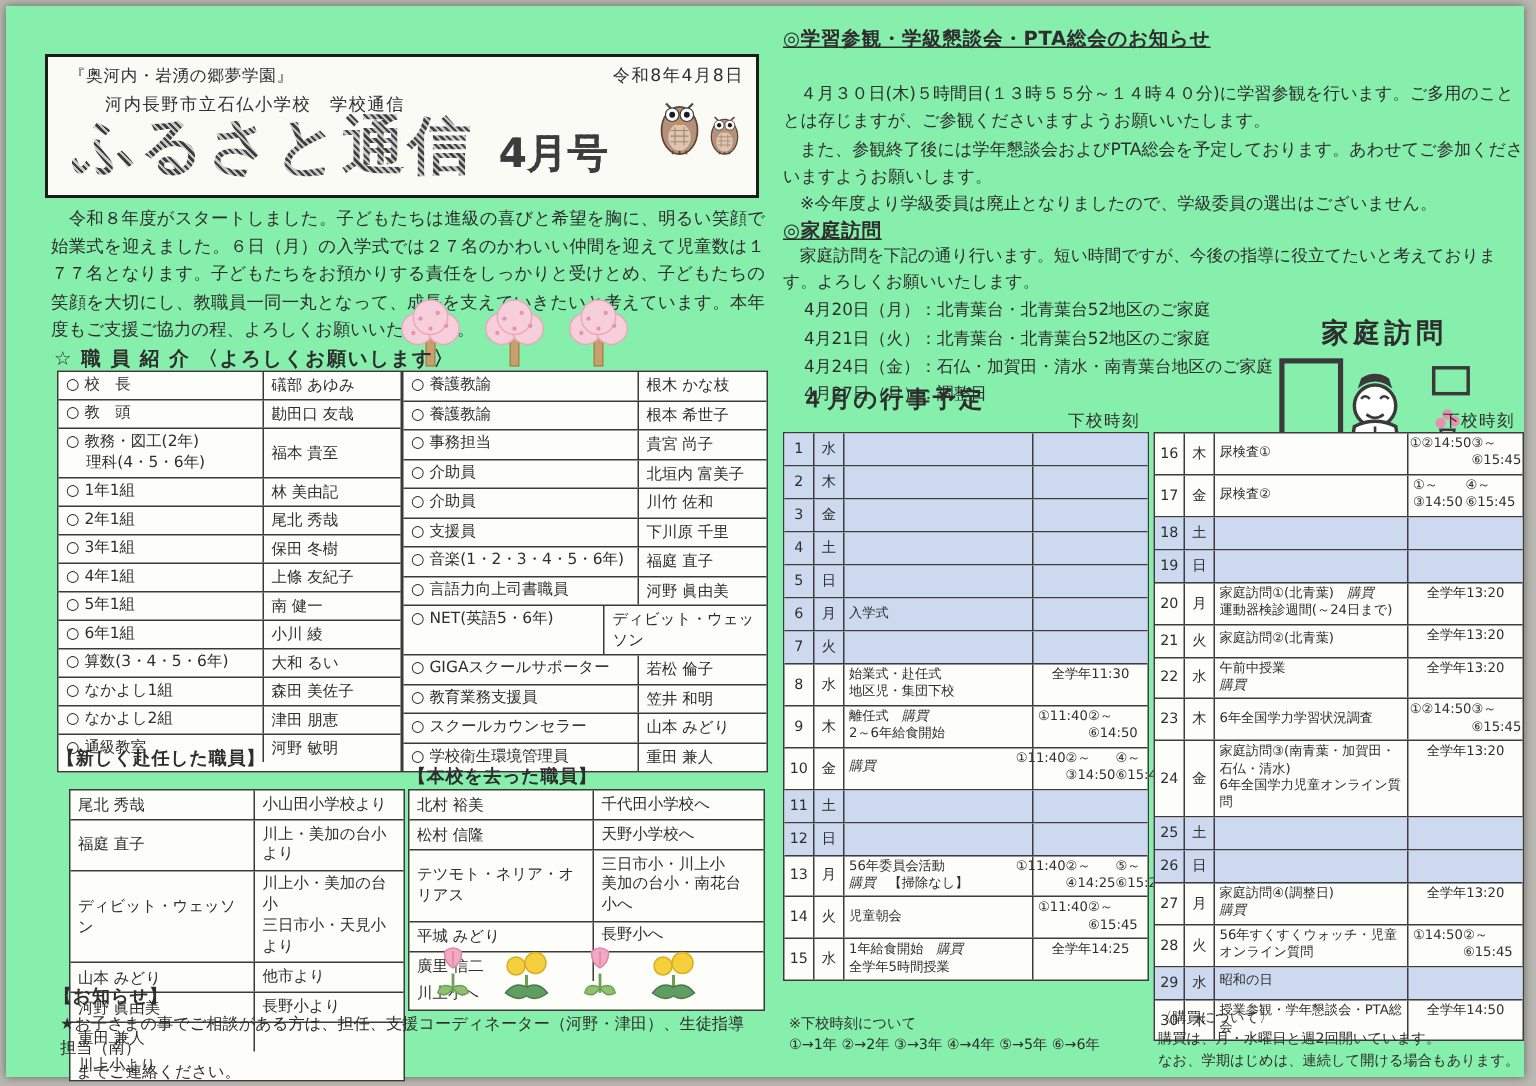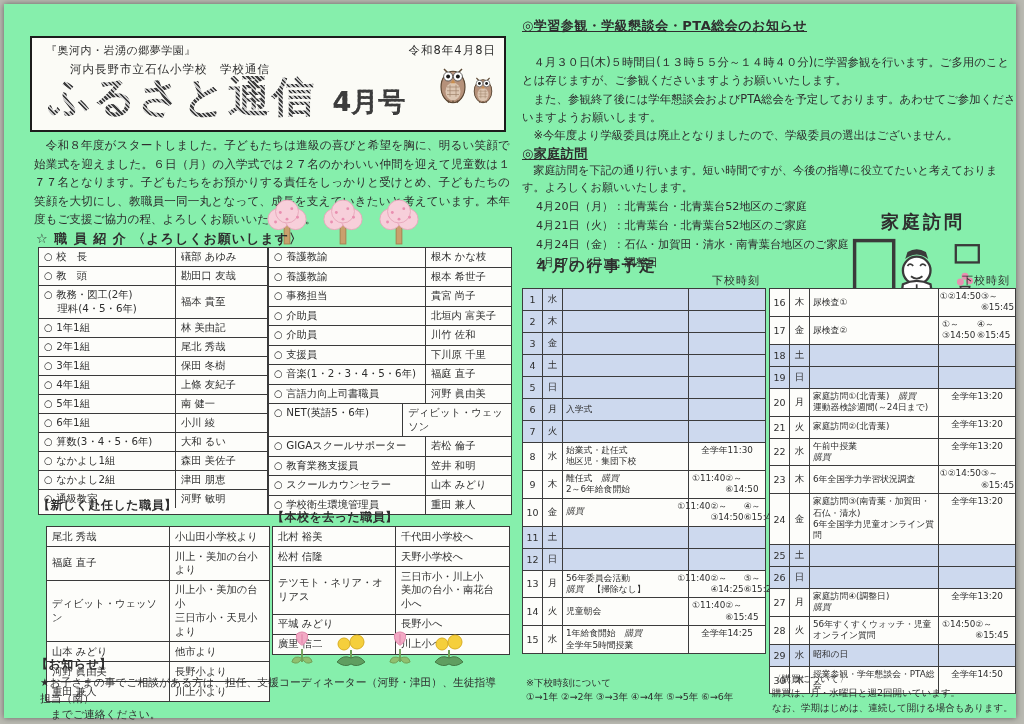--- a/index.html
+++ b/index.html
@@ -29,21 +29,21 @@
   .stbl .c2{padding:2px 5px;font-size:10.3px;display:flex;align-items:center;}
   #staff-left-table{width:228px;}  #staff-left-table .c1{width:126px;}
   #staff-right-table{width:242px;} #staff-right-table .c1{width:146px;}
   #staff-right-table .srow{min-height:18.5px;}
   #staff-left-table .srow{min-height:17.5px;}
   .sub-heading{font-size:12px;font-weight:bold;letter-spacing:.5px;}
   .new-staff-heading{left:34px;top:493px;}
   .left-staff-heading{left:268px;top:505px;}
   .ttbl{border:1px solid #3a3a3a;background:#fdfdfa;}
   .ttbl .srow{display:flex;border-bottom:1px solid #3a3a3a;min-height:19px;}
-  .ttbl .srow:last-child{border-bottom:none;}
+  .ttbl .srow:last-child{border-bottom:none;flex-direction:column;}
   .ttbl .c1{border-right:1px solid #3a3a3a;padding:2.5px 5px;font-size:10.3px;width:112px;display:flex;align-items:center;}
   .ttbl .c2{padding:2.5px 5px;font-size:10.3px;line-height:1.35;flex:1;}
   #new-staff-table{left:42px;top:522px;width:222px;}
   #left-staff-table{left:268px;top:522px;width:236px;}
   .flowers{left:286px;top:626px;display:flex;gap:20px;align-items:flex-end;}
   .notice-heading{left:32px;top:652px;}
   .notice-text{left:36px;top:671px;width:466px;font-size:10.8px;line-height:1.5;}
   
   .r-heading{font-size:13px;font-weight:bold;text-decoration:underline;letter-spacing:.5px;}
   .ann1-heading{left:518px;top:13px;}

